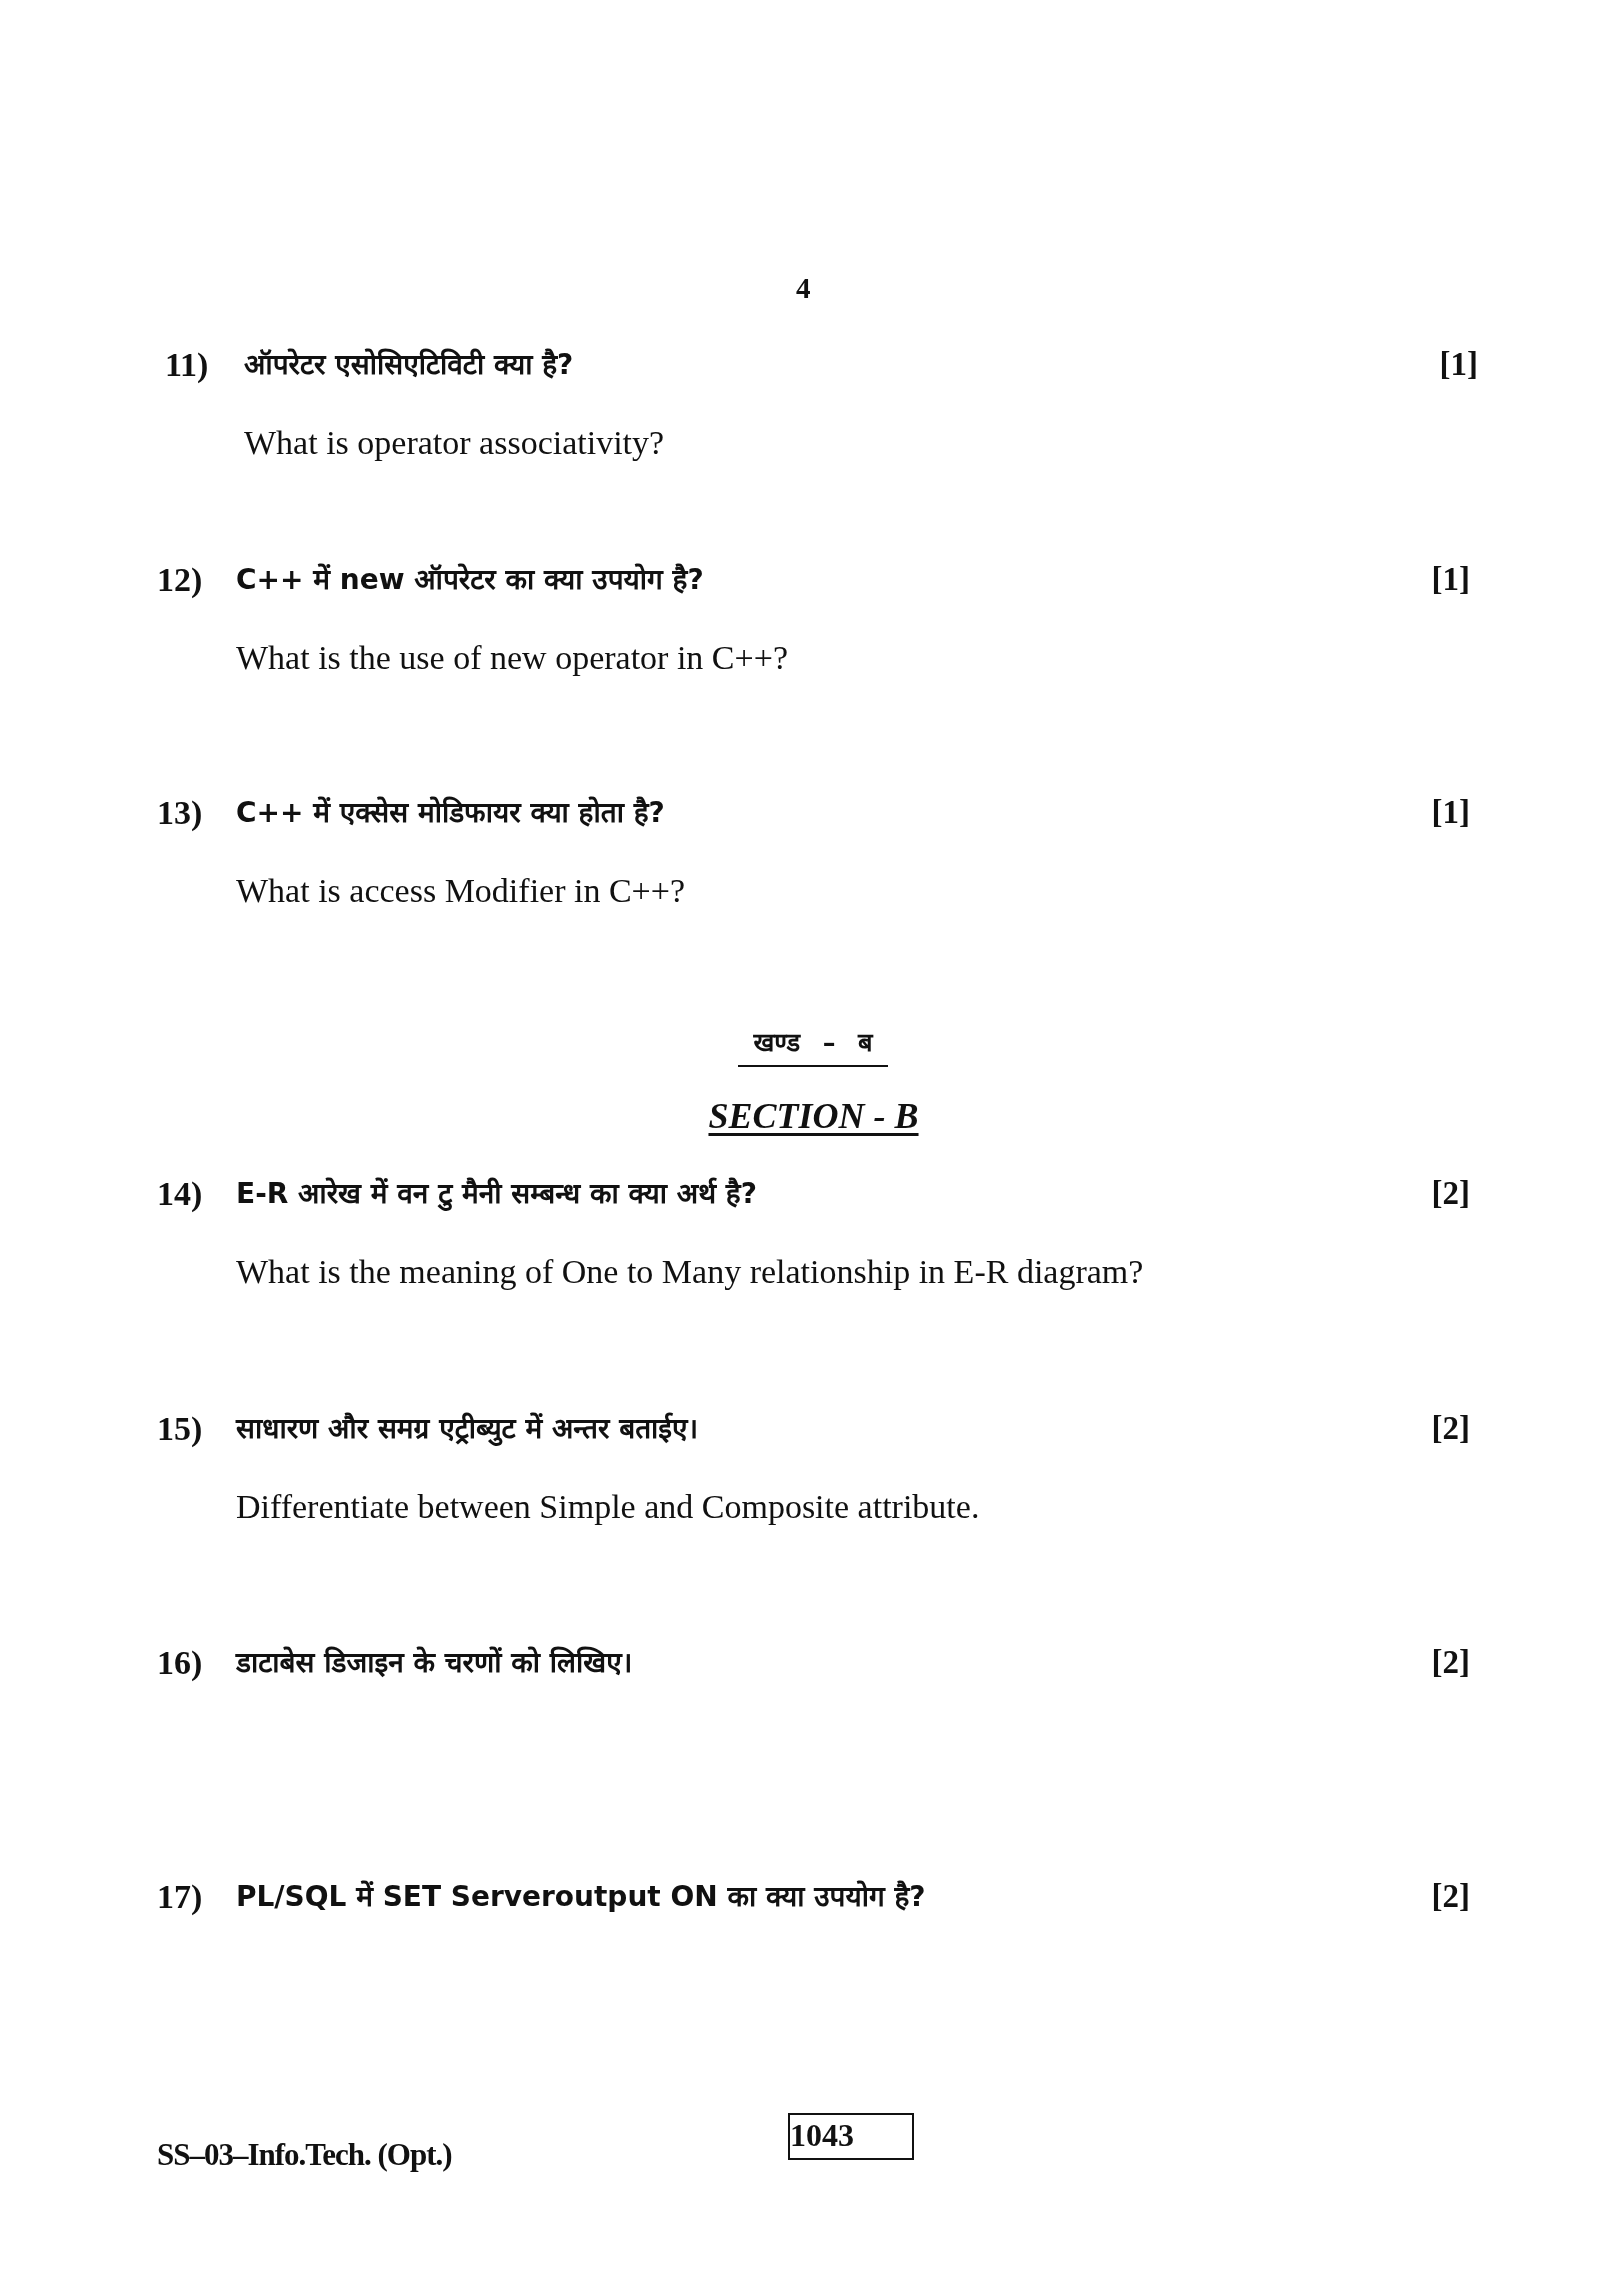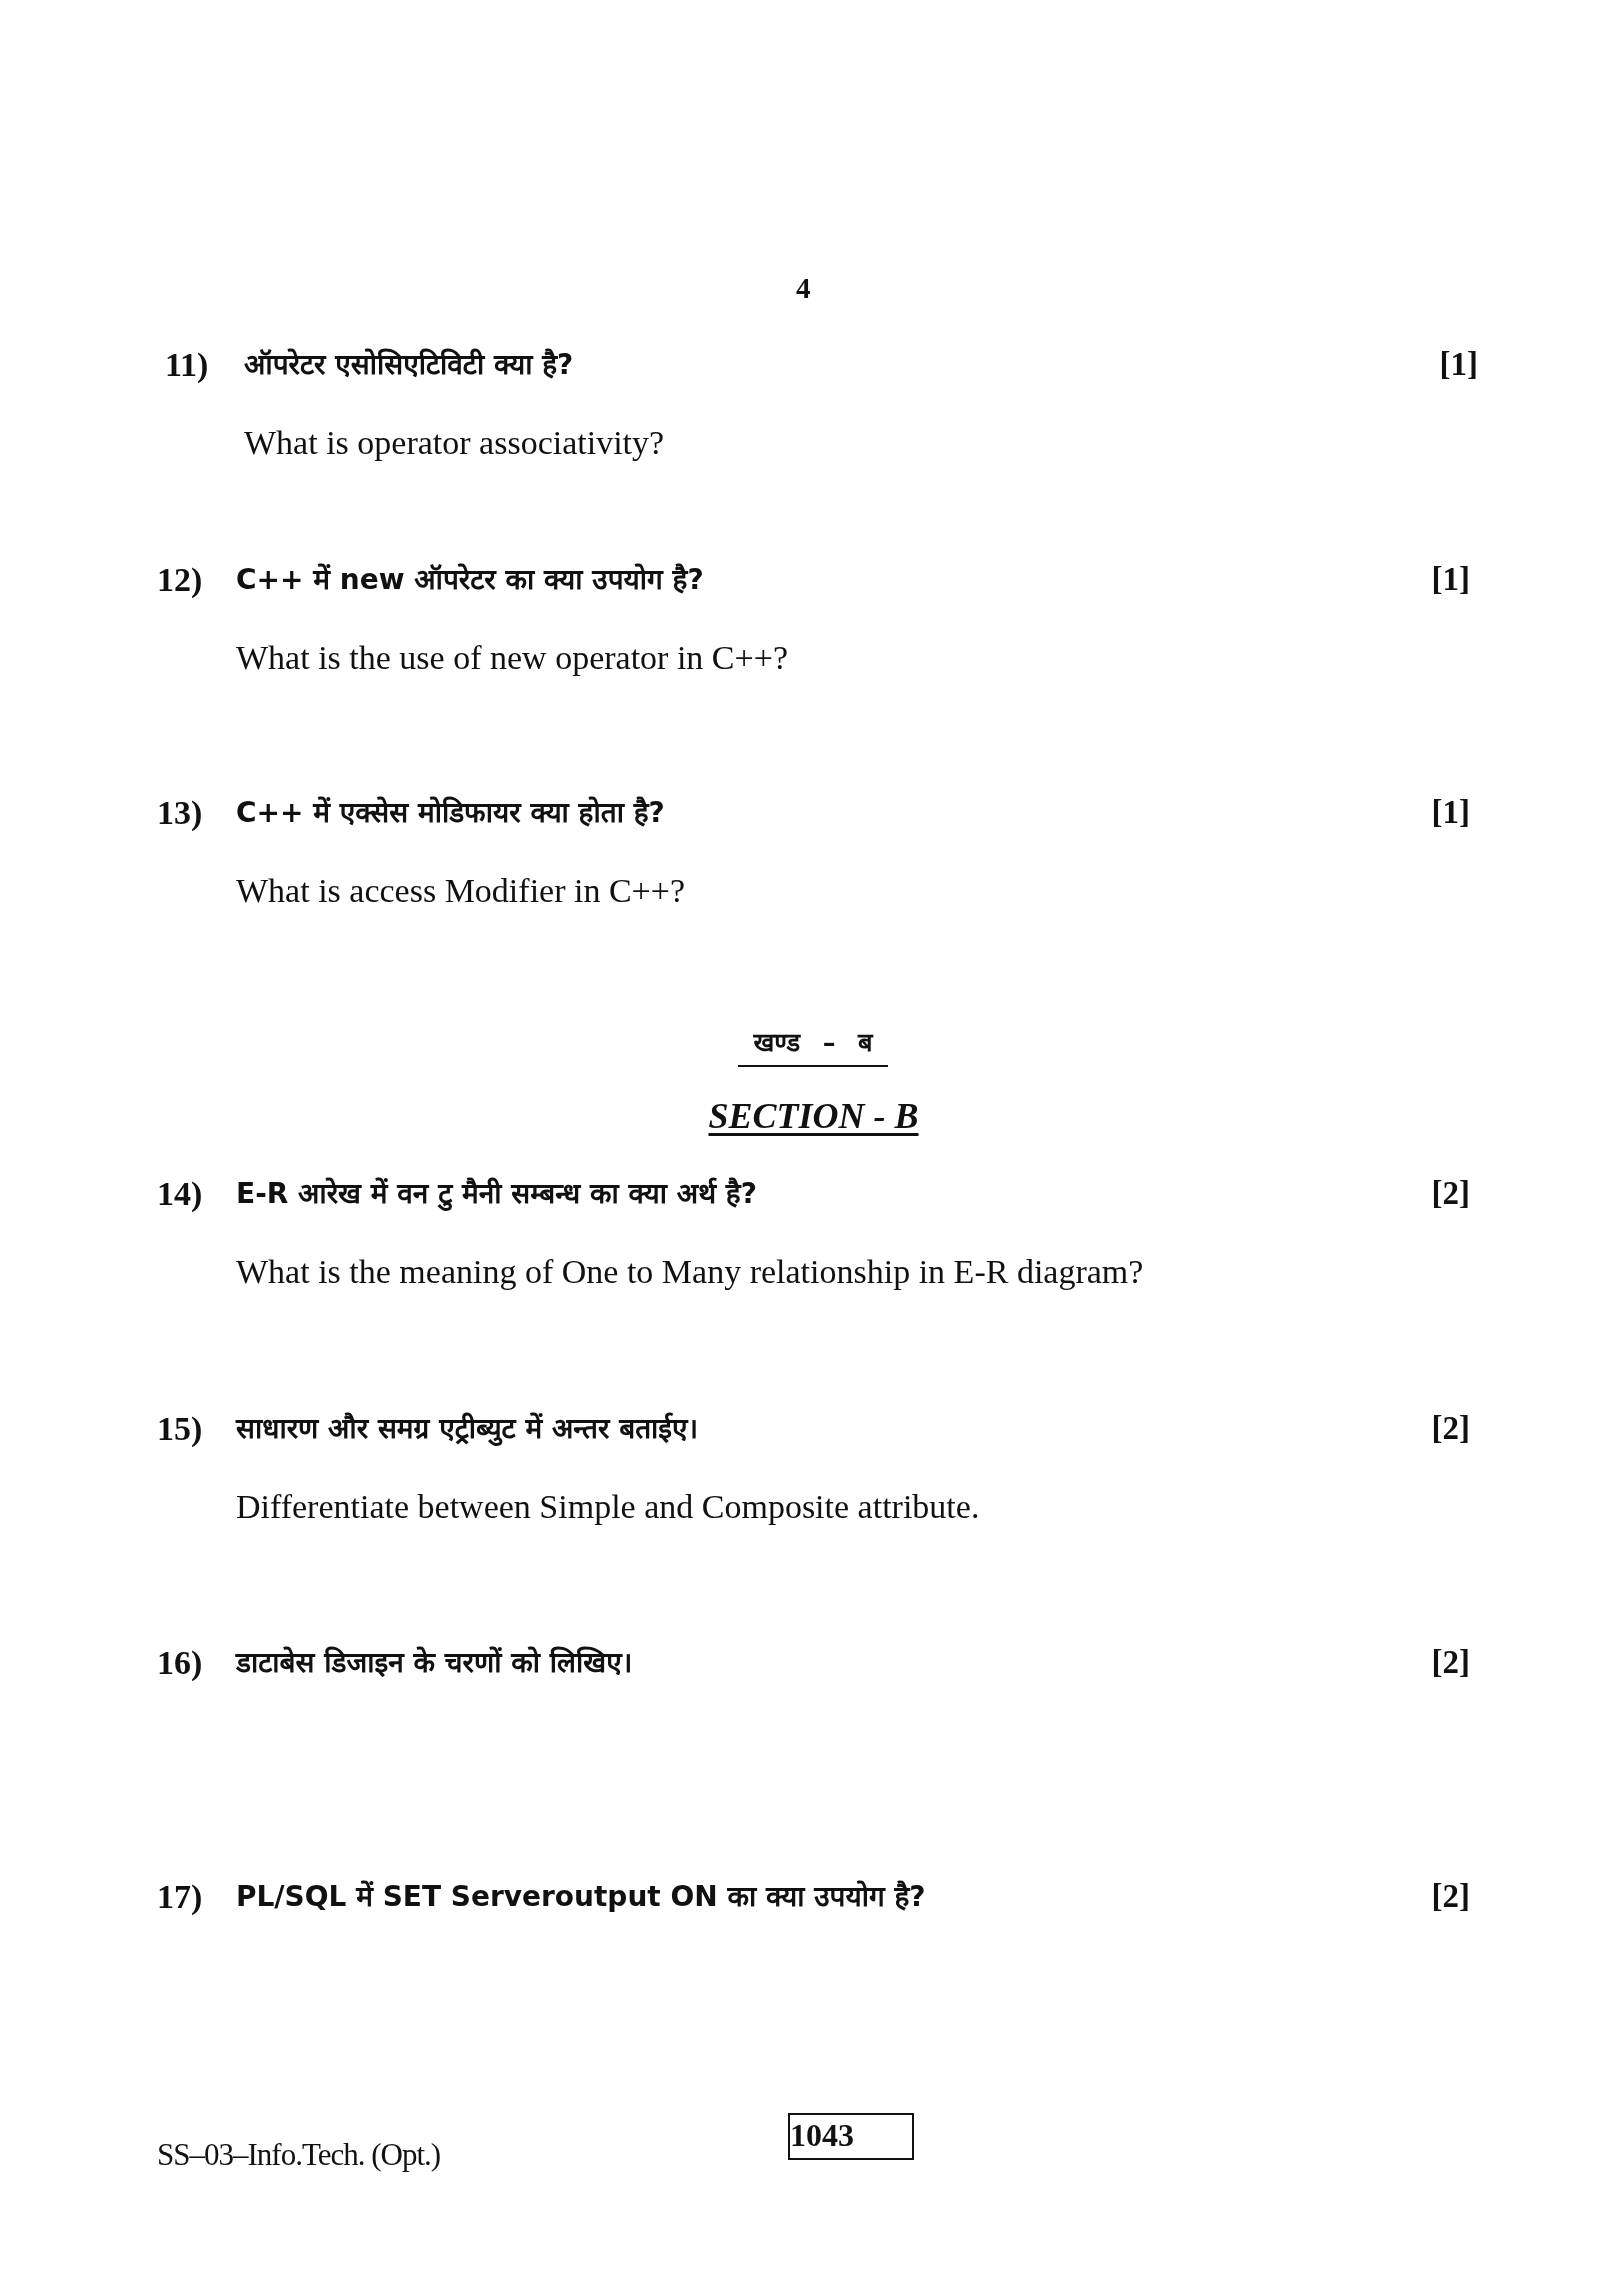--- a/index.html
+++ b/index.html
@@ -91,21 +91,21 @@
       text-decoration: underline;
       text-underline-offset: 4.9px;
       text-decoration-thickness: 2.9px;
       white-space: nowrap;
       font-style: italic;
     }
     .footer-code {
       position: absolute;
       left: 157px;
       top: 2137px;
-      font-weight: normal;
+      font-weight: bold;
       font-size: 31px;
       letter-spacing: -1px;
       white-space: nowrap;
     }
     .footer-box {
       position: absolute;
       left: 788px;
       top: 2113px;
       width: 122px;
       height: 43px;

